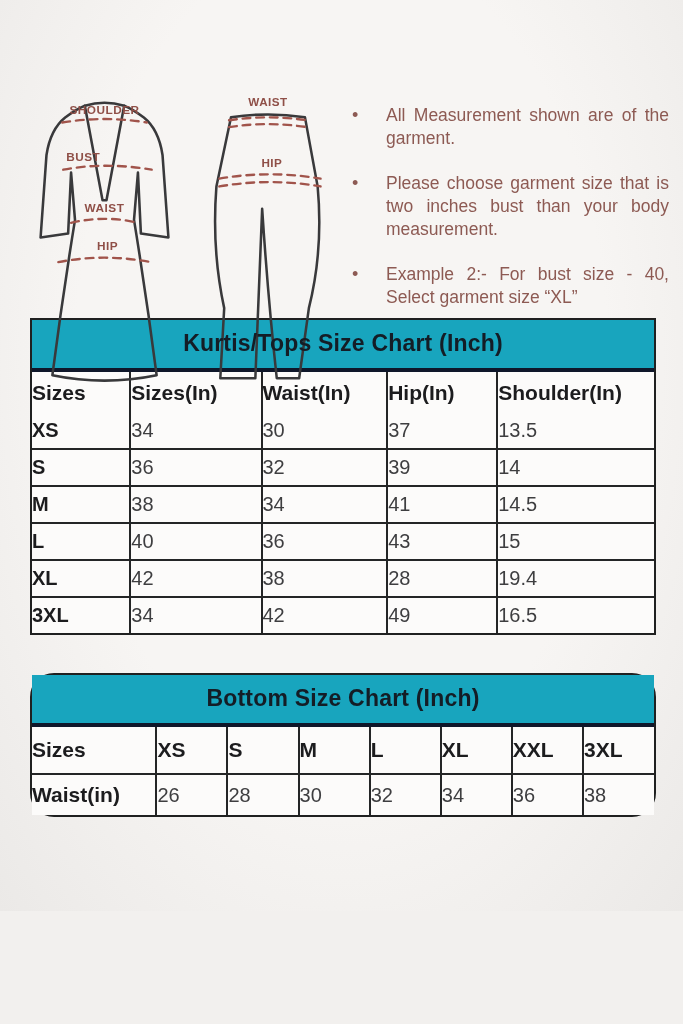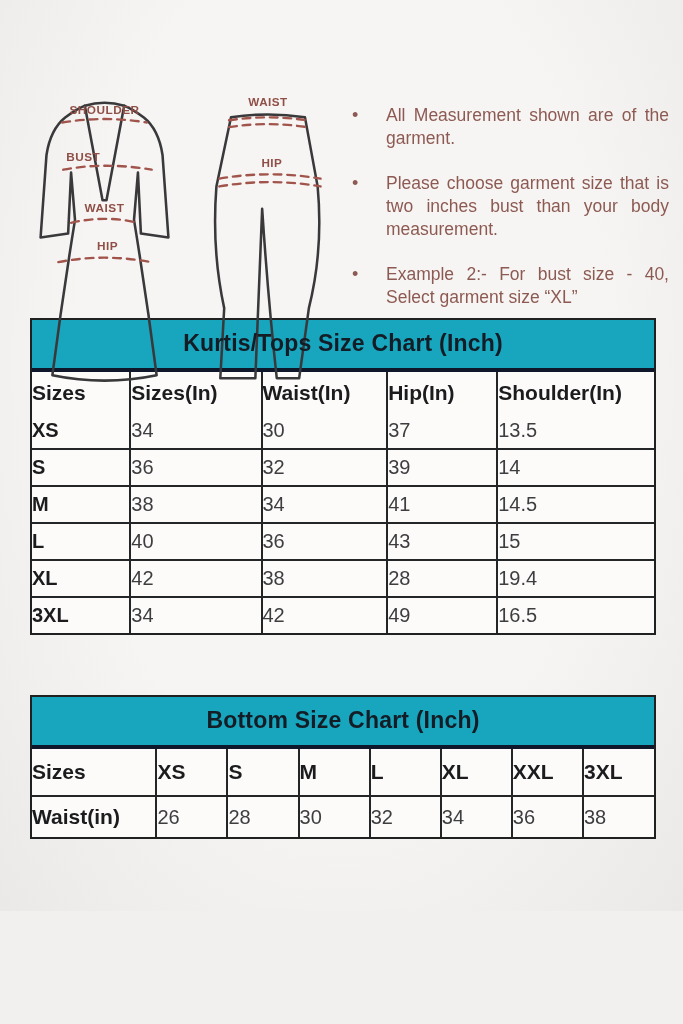--- a/index.html
+++ b/index.html
@@ -74,21 +74,21 @@
     font-size:20px;color:#3e3e40;
     padding:0;
   }
   .chart td:first-child{border-left:none;}
   .chart td:last-child{border-right:none;}
   .chart tr:first-child td{border-top:none;}
   .chart tr:last-child td{border-bottom:none;}
   .tops-table td{height:35px;}
   .tops-table thead td{height:41px;font-weight:bold;color:#1c1c1e;font-size:21px;}
   .tops-table tbody td:first-child{font-weight:bold;color:#1c1c1e;}
-  .chart2{margin-top:60px;}
+  .chart2{margin-top:38px;border-radius:24px;}
   .bottom-table .sizes-row td{height:46px;font-weight:bold;color:#1c1c1e;font-size:21px;}
   .bottom-table .waist-row td{height:40px;}
   .bottom-table .waist-row td:first-child{font-weight:bold;color:#1c1c1e;font-size:21px;}
 </style>
 </head>
 <body>
 
 <div class="page">
 
   <div class="top-section">

